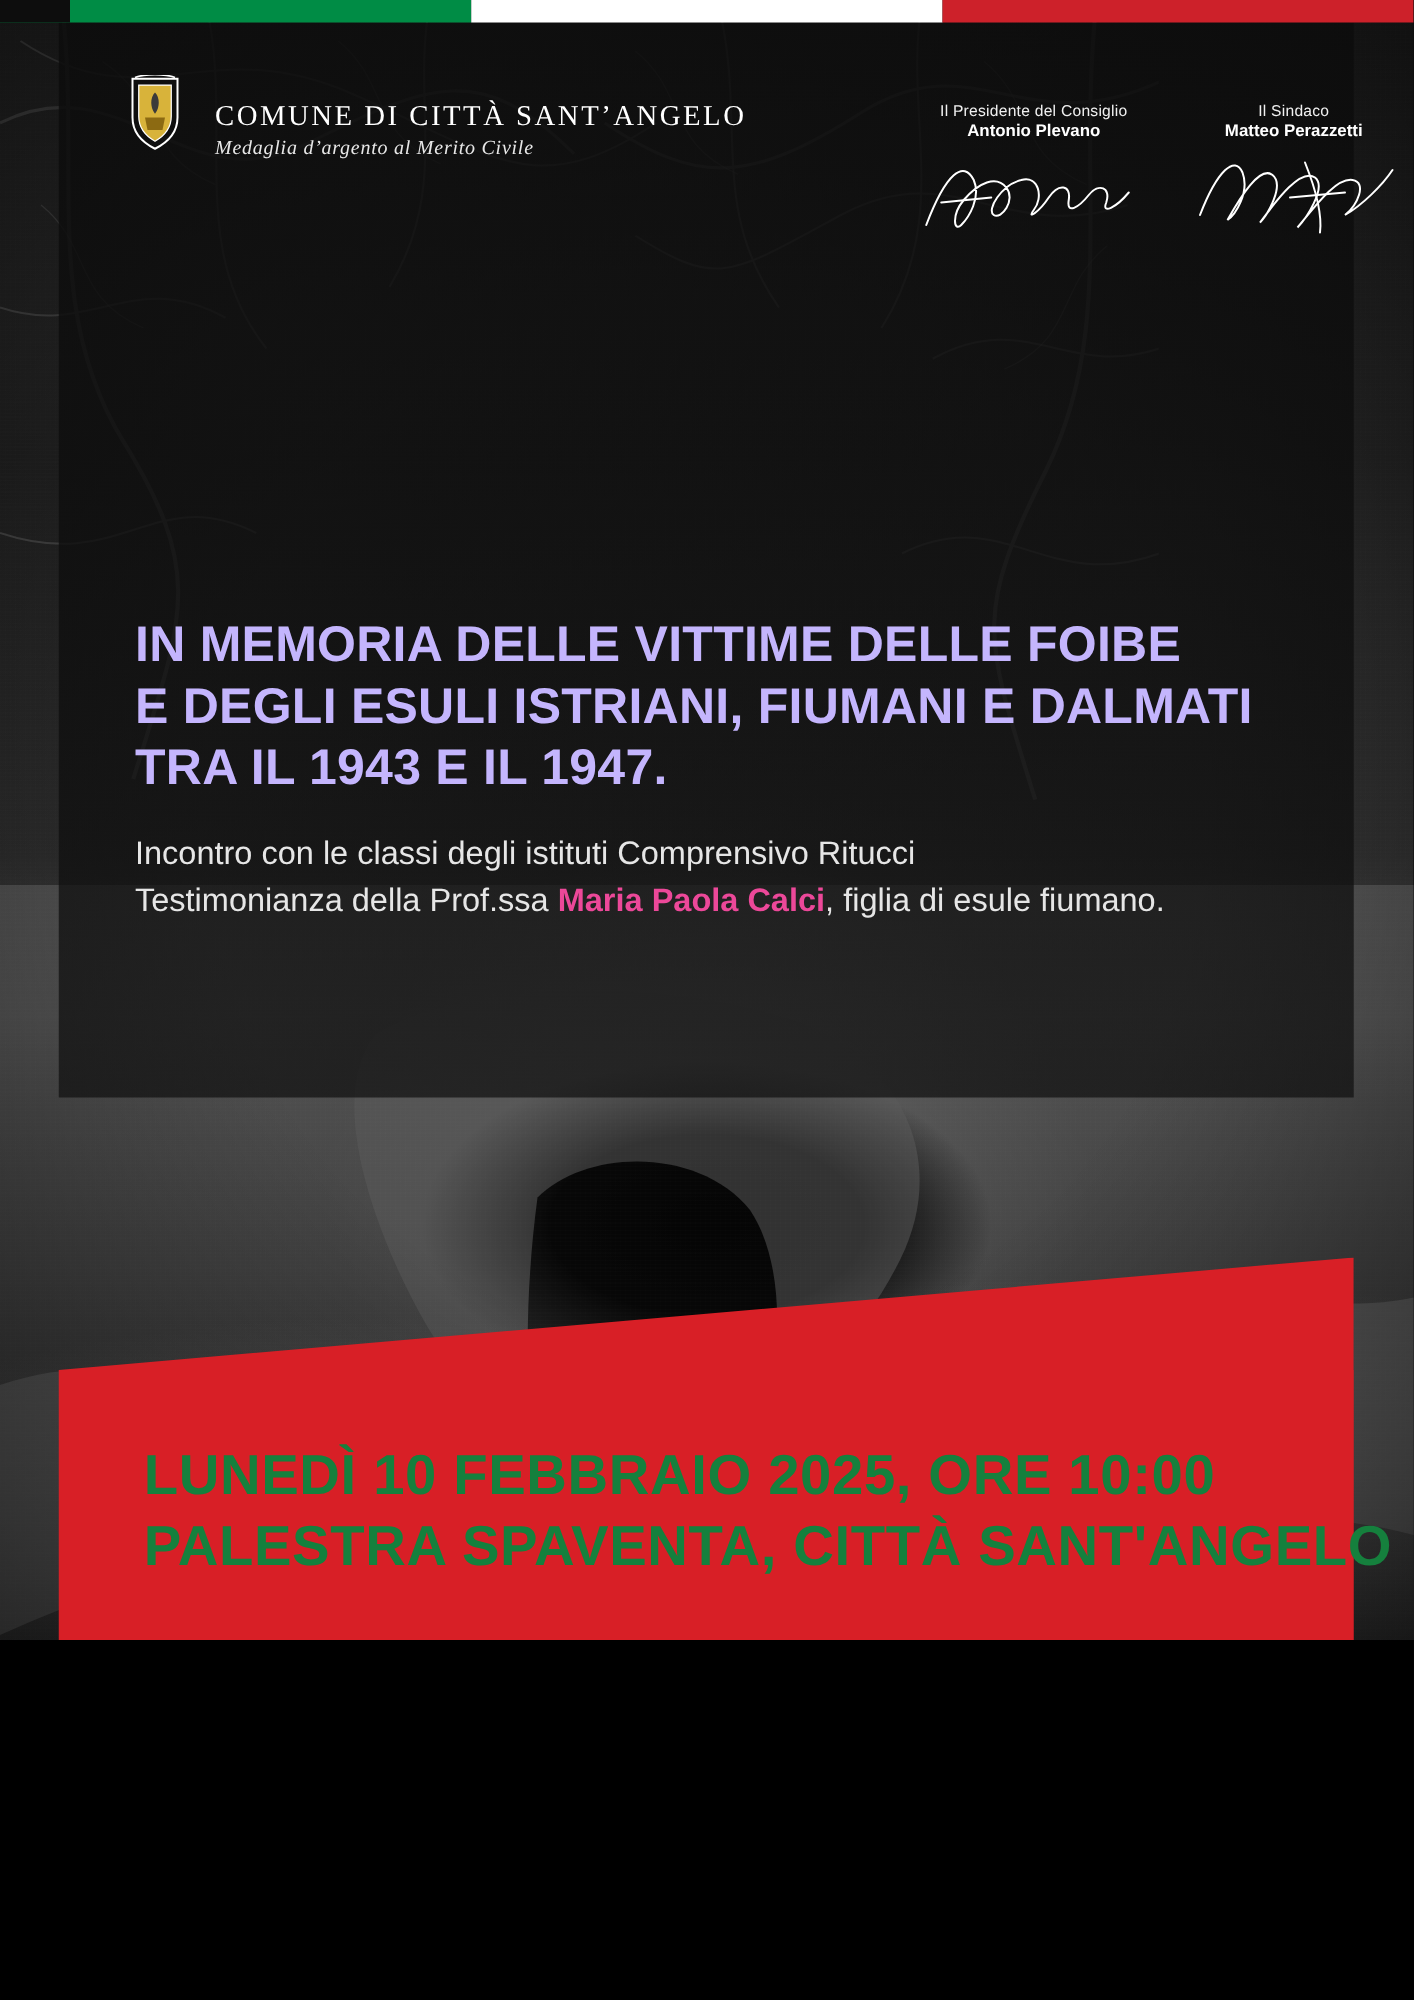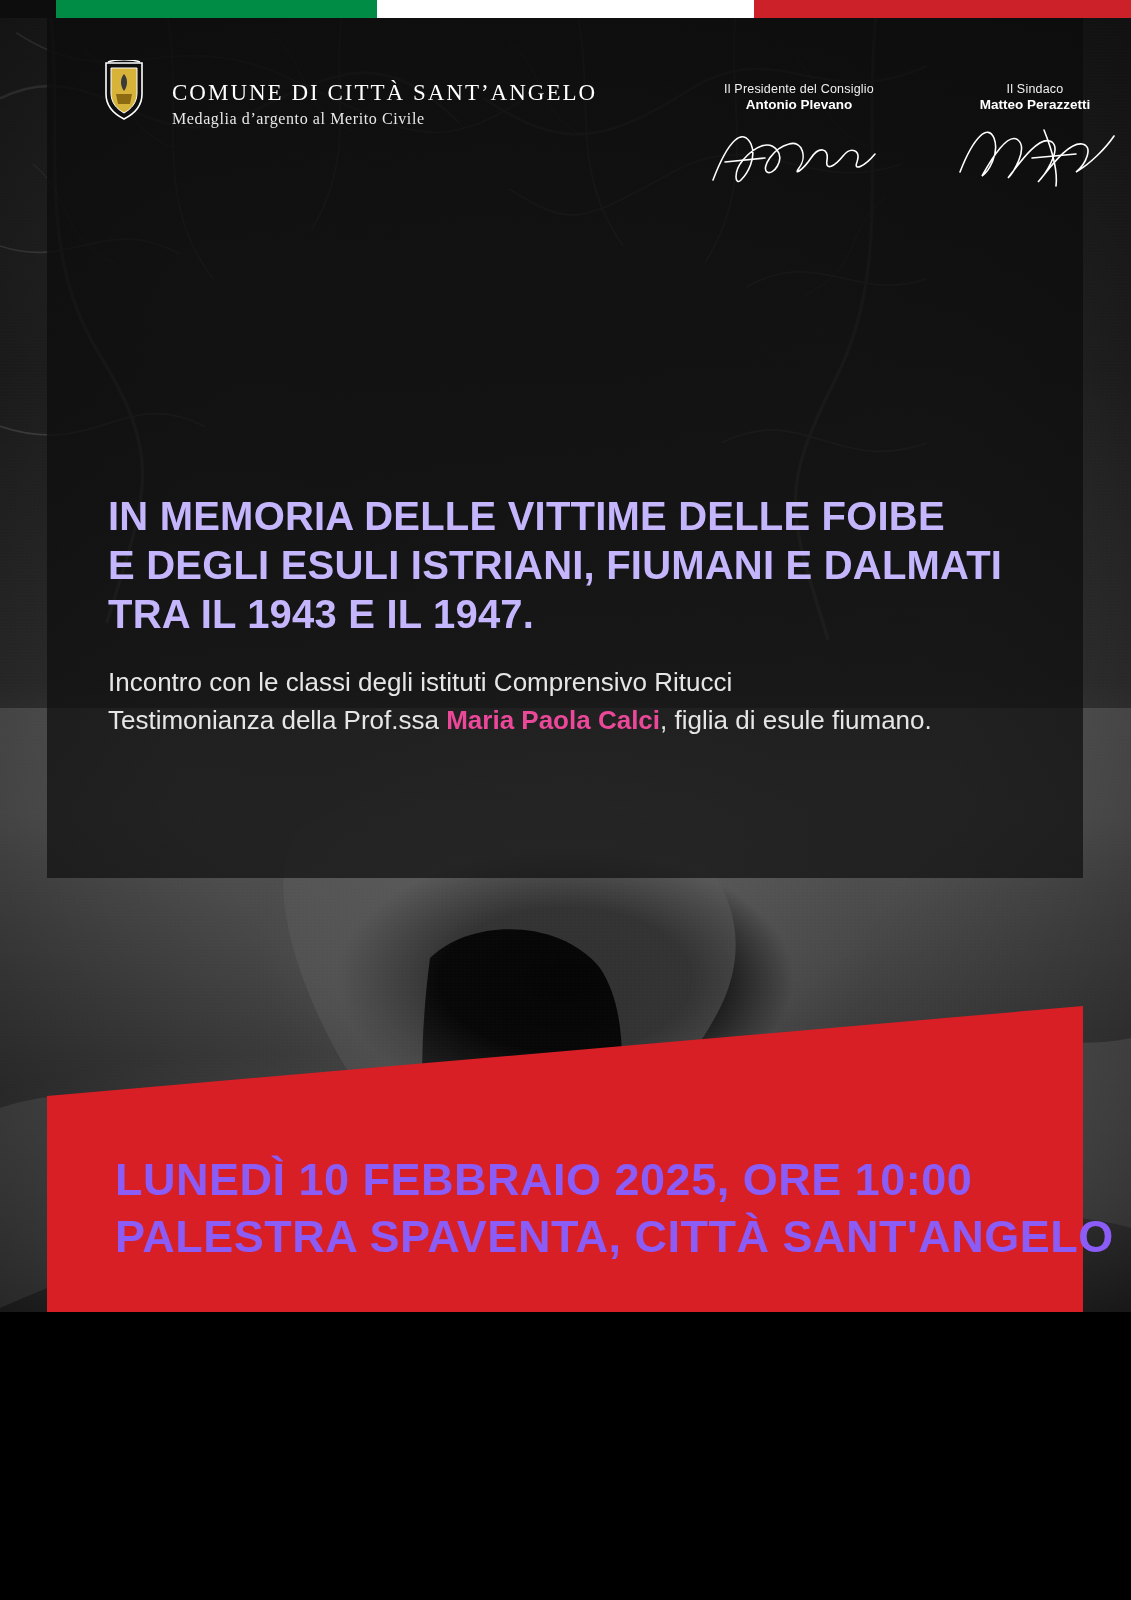--- a/index.html
+++ b/index.html
@@ -115,32 +115,33 @@
     color: #ffffff;
     font-family: "Liberation Serif", serif;
     font-size: 23px;
     letter-spacing: 2.0px;
     font-weight: 400;
     white-space: nowrap;
   }
   .comune-sub {
     color: #e8e8e8;
     font-family: "Liberation Serif", serif;
+    font-style: italic;
     font-size: 16px;
     letter-spacing: 0.6px;
     margin-top: 4px;
     white-space: nowrap;
   }
   .sign-block {
     position: absolute;
     top: 22px;
     text-align: center;
     color: #fff;
   }
-  .sign-block.presidente { left: 584px; width: 230px; }
+  .sign-block.presidente { left: 612px; width: 230px; }
   .sign-block.sindaco { left: 840px; width: 190px; }
   .sign-role {
     font-size: 12.5px;
     font-weight: 400;
     letter-spacing: 0.2px;
     color: #f0f0f0;
   }
   .sign-name {
     font-size: 13.5px;
     font-weight: bold;
@@ -222,21 +223,21 @@
     bottom: 216px;
     width: 1036px;
     height: 90px;
     z-index: 6;
   }
   .footer-text {
     position: absolute;
     left: 115px;
     bottom: 46px;
     z-index: 8;
-    color: #8b5cf6;
+    color: #15803d;
     font-size: 45px;
     font-weight: bold;
     line-height: 1.28;
     letter-spacing: 0.5px;
     text-transform: uppercase;
   }
 </style>
 </head>
 <body>
 

